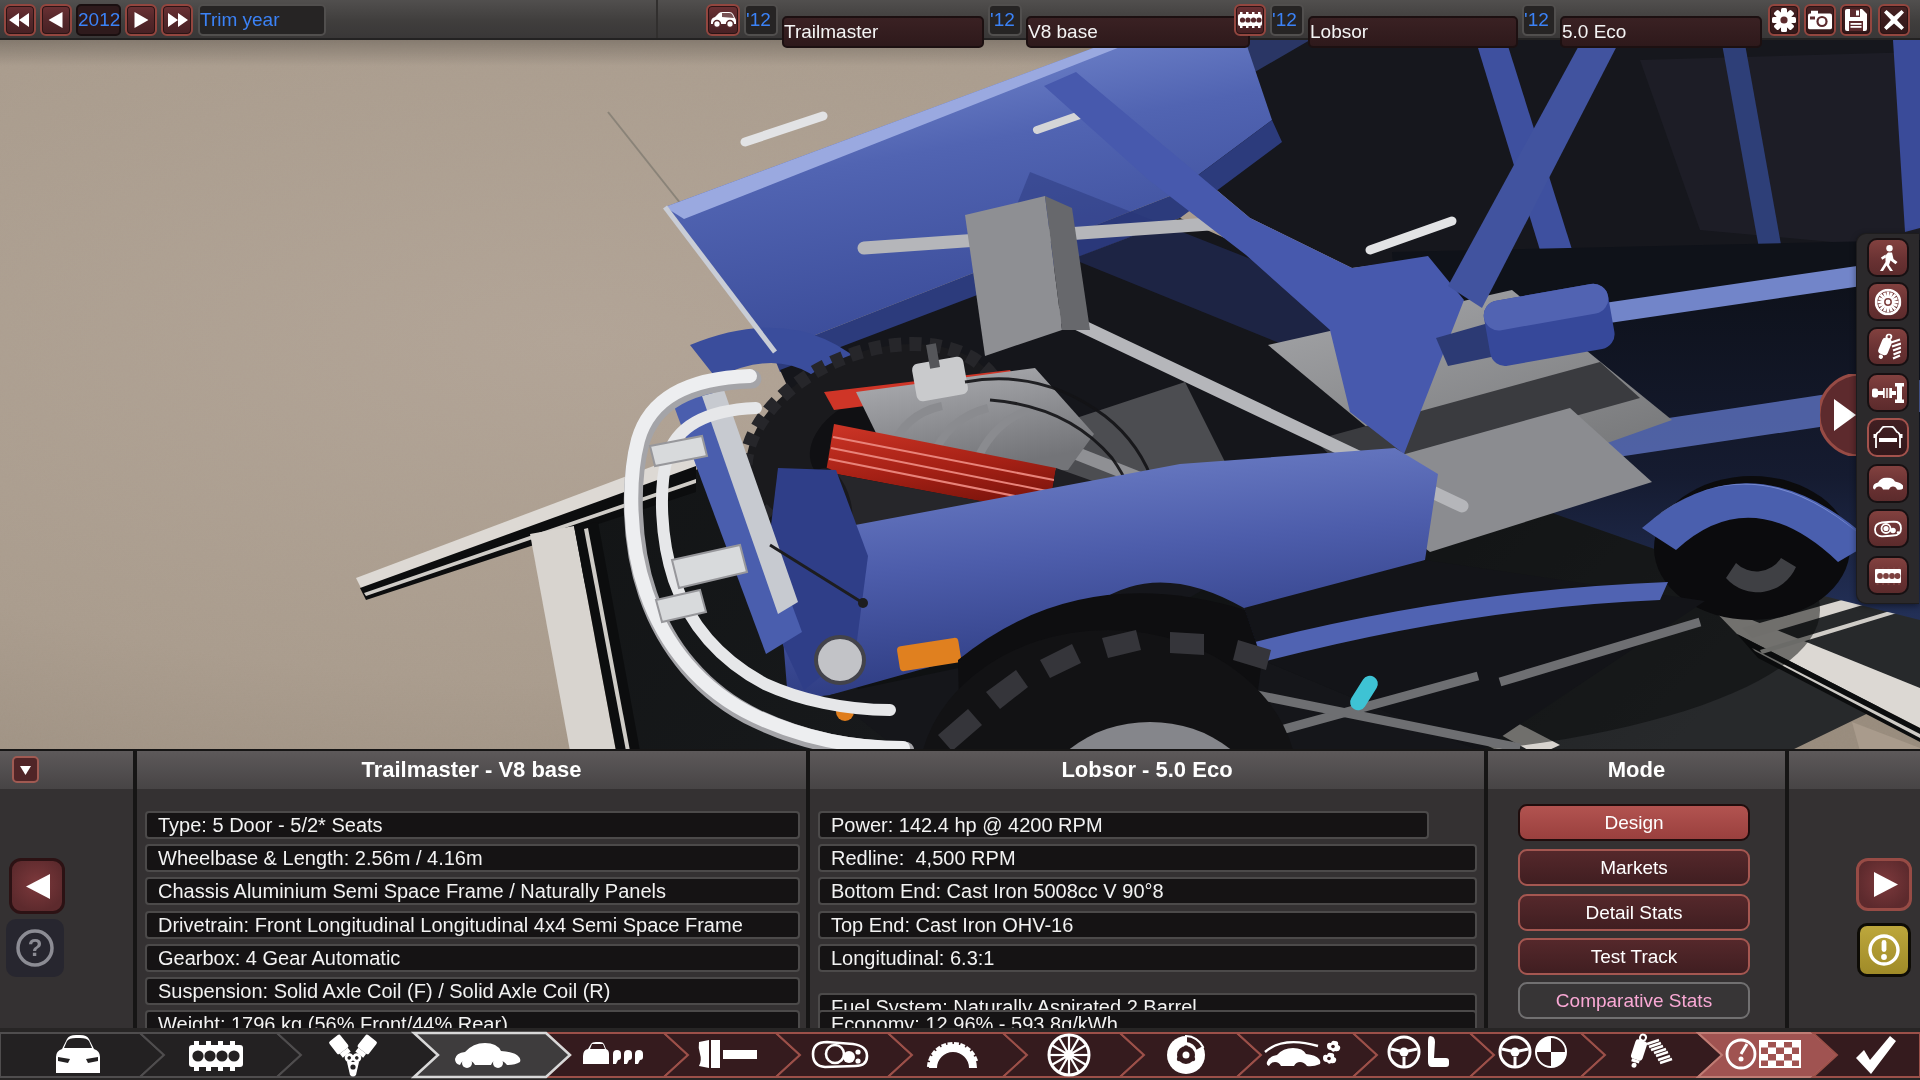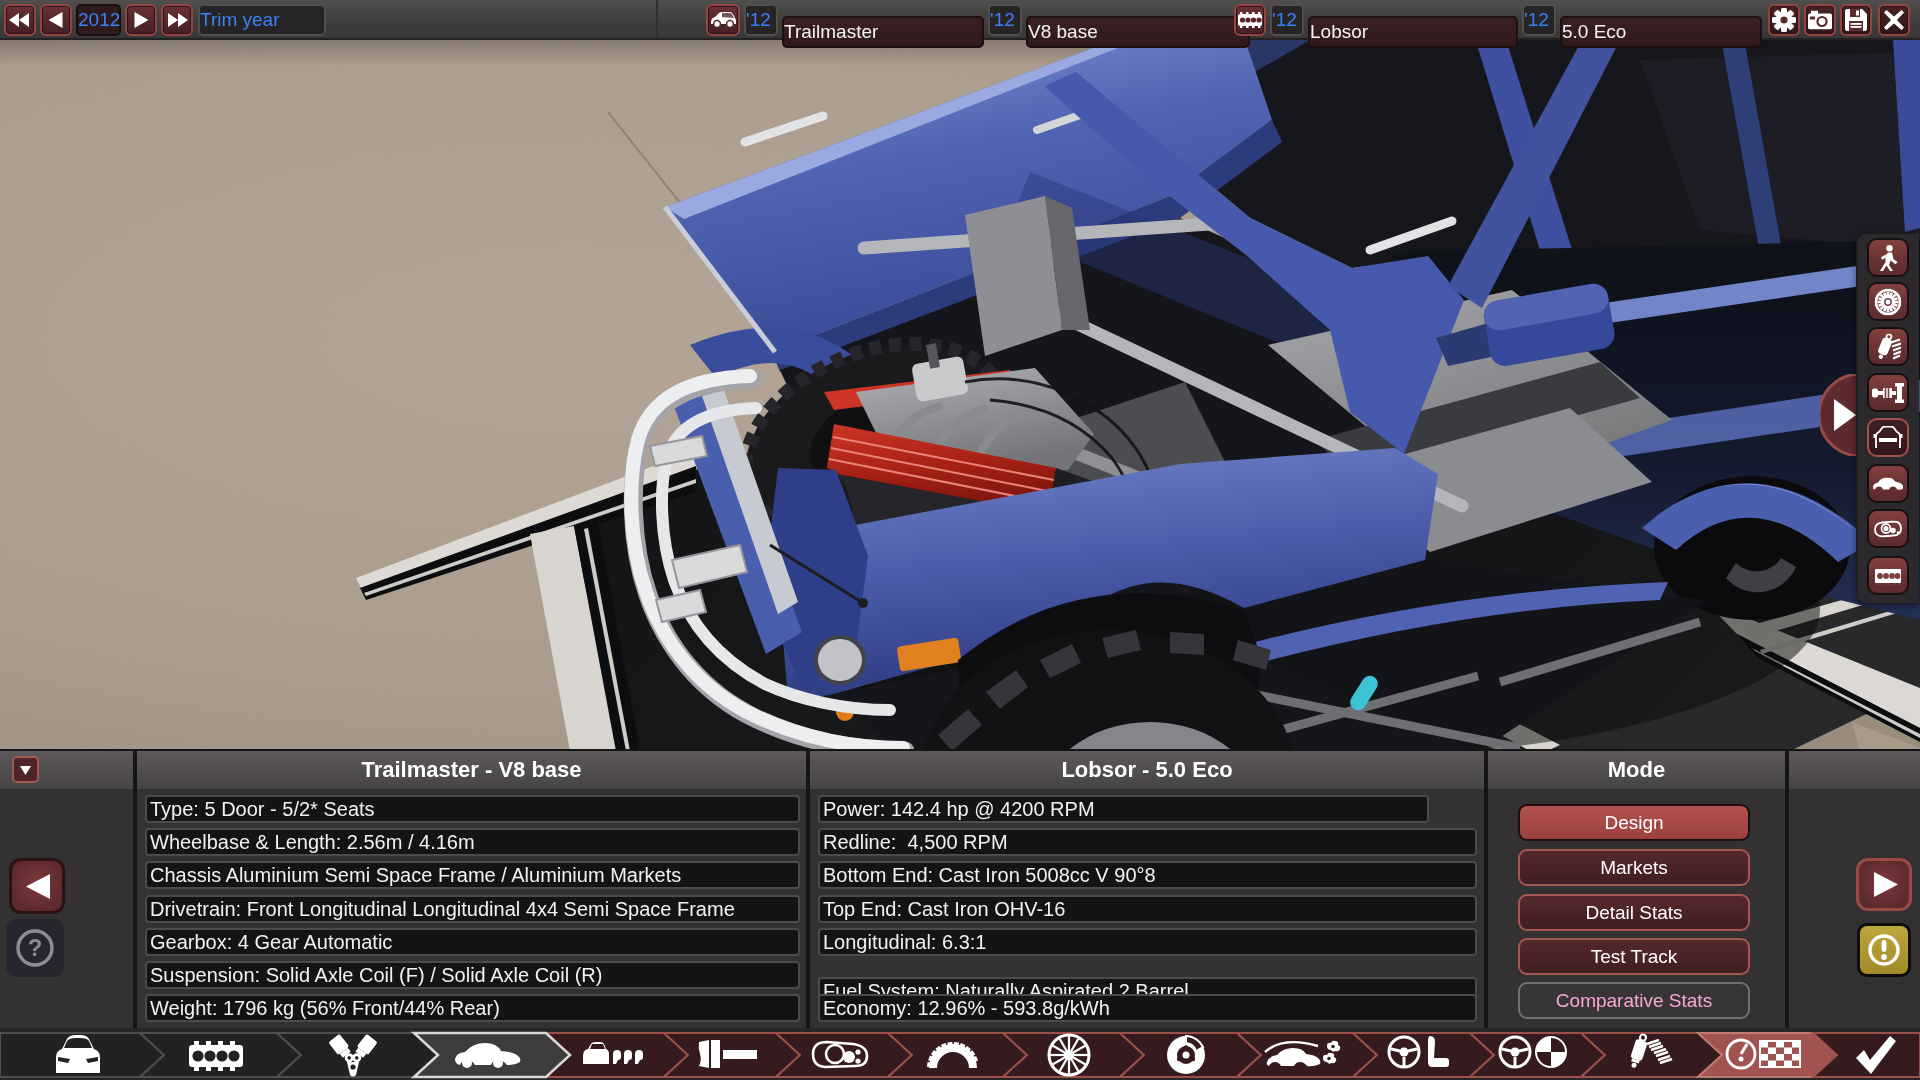--- a/index.html
+++ b/index.html
@@ -26,21 +26,21 @@
     background:linear-gradient(#82413f,#6a3233 55%,#5c2b2c);
     border:2.5px solid #171012;}
   .sbtn.sel{background:linear-gradient(#411f22,#33181b);border-color:#a3524c;}
   .sbtn svg{position:absolute;left:50%;top:50%;transform:translate(-50%,-50%);}
   #bottom{left:0;top:749px;width:1920px;height:279px;background:#343132;border-top:2px solid #161515;box-sizing:border-box;}
   .vline{position:absolute;top:0;width:4px;height:277px;background:#161515;}
   .hdr{position:absolute;top:0;height:38px;background:linear-gradient(#5d595a,#474445);
     color:#fff;font-size:22px;font-weight:bold;text-align:center;line-height:37px;}
   .row{position:absolute;height:28px;box-sizing:border-box;background:#151314;
     border:2px solid #4c4a4a;border-radius:4px;color:#f2f2f2;font-size:20px;line-height:24px;
-    padding-left:3px;white-space:nowrap;}
+    padding-left:11px;white-space:nowrap;margin-top:16px;}
   .mbtn{position:absolute;left:1518px;width:232px;height:37px;box-sizing:border-box;border-radius:9px;
     color:#fff;font-size:19px;text-align:center;line-height:34px;}
   .mbtn.on{background:linear-gradient(#b25350,#9a403e);border:2px solid #200d0d;}
   .mbtn.off{background:linear-gradient(#55282b,#401e21);border:2px solid #a55751;}
   .mbtn.dis{background:#373536;border:2px solid #717071;color:#f9a8d4;}
   #tabbar{left:0;top:1028px;width:1920px;height:52px;background:#272525;}
 </style>
 </head>
 <body>
 <div id="root">
@@ -465,21 +465,21 @@
   <div class="hdr" style="left:810px;width:674px">Lobsor - 5.0 Eco</div>
   <div class="hdr" style="left:1488px;width:297px">Mode</div>
   <div class="hdr" style="left:1789px;width:131px"></div>
   <div class="abs" style="left:12px;top:5px;width:27px;height:27px;border-radius:5px;background:#502527;border:2px solid #a05a52;box-sizing:border-box">
         <svg style="position:absolute;left:6px;top:8px" width="11" height="9" viewBox="0 0 11 9">
           <path d="M0 0 L11 0 L5.5 9 Z" fill="#fff"></path>
         </svg>
       </div>
   <div class="row" style="left:145px;top:44px;width:655px">Type: 5 Door - 5/2* Seats</div>
   <div class="row" style="left:145px;top:77px;width:655px">Wheelbase &amp; Length: 2.56m / 4.16m</div>
-  <div class="row" style="left:145px;top:110px;width:655px">Chassis Aluminium Semi Space Frame / Aluminium Markets</div>
+  <div class="row" style="left:145px;top:110px;width:655px">Chassis Aluminium Semi Space Frame / Naturally Panels</div>
   <div class="row" style="left:145px;top:144px;width:655px">Drivetrain: Front Longitudinal Longitudinal 4x4 Semi Space Frame</div>
   <div class="row" style="left:145px;top:177px;width:655px">Gearbox: 4 Gear Automatic</div>
   <div class="row" style="left:145px;top:210px;width:655px">Suspension: Solid Axle Coil (F) / Solid Axle Coil (R)</div>
   <div class="row" style="left:145px;top:243px;width:655px">Weight: 1796 kg (56% Front/44% Rear)</div>
   <div class="row" style="left:818px;top:44px;width:611px">Power: 142.4 hp @ 4200 RPM</div>
   <div class="row" style="left:818px;top:77px;width:659px">Redline:&nbsp; 4,500 RPM</div>
   <div class="row" style="left:818px;top:110px;width:659px">Bottom End: Cast Iron 5008cc V 90°8</div>
   <div class="row" style="left:818px;top:144px;width:659px">Top End: Cast Iron OHV-16</div>
   <div class="row" style="left:818px;top:177px;width:659px">Longitudinal: 6.3:1</div>
   <div class="row" style="left:818px;top:226px;width:659px">Fuel System: Naturally Aspirated 2 Barrel</div>

